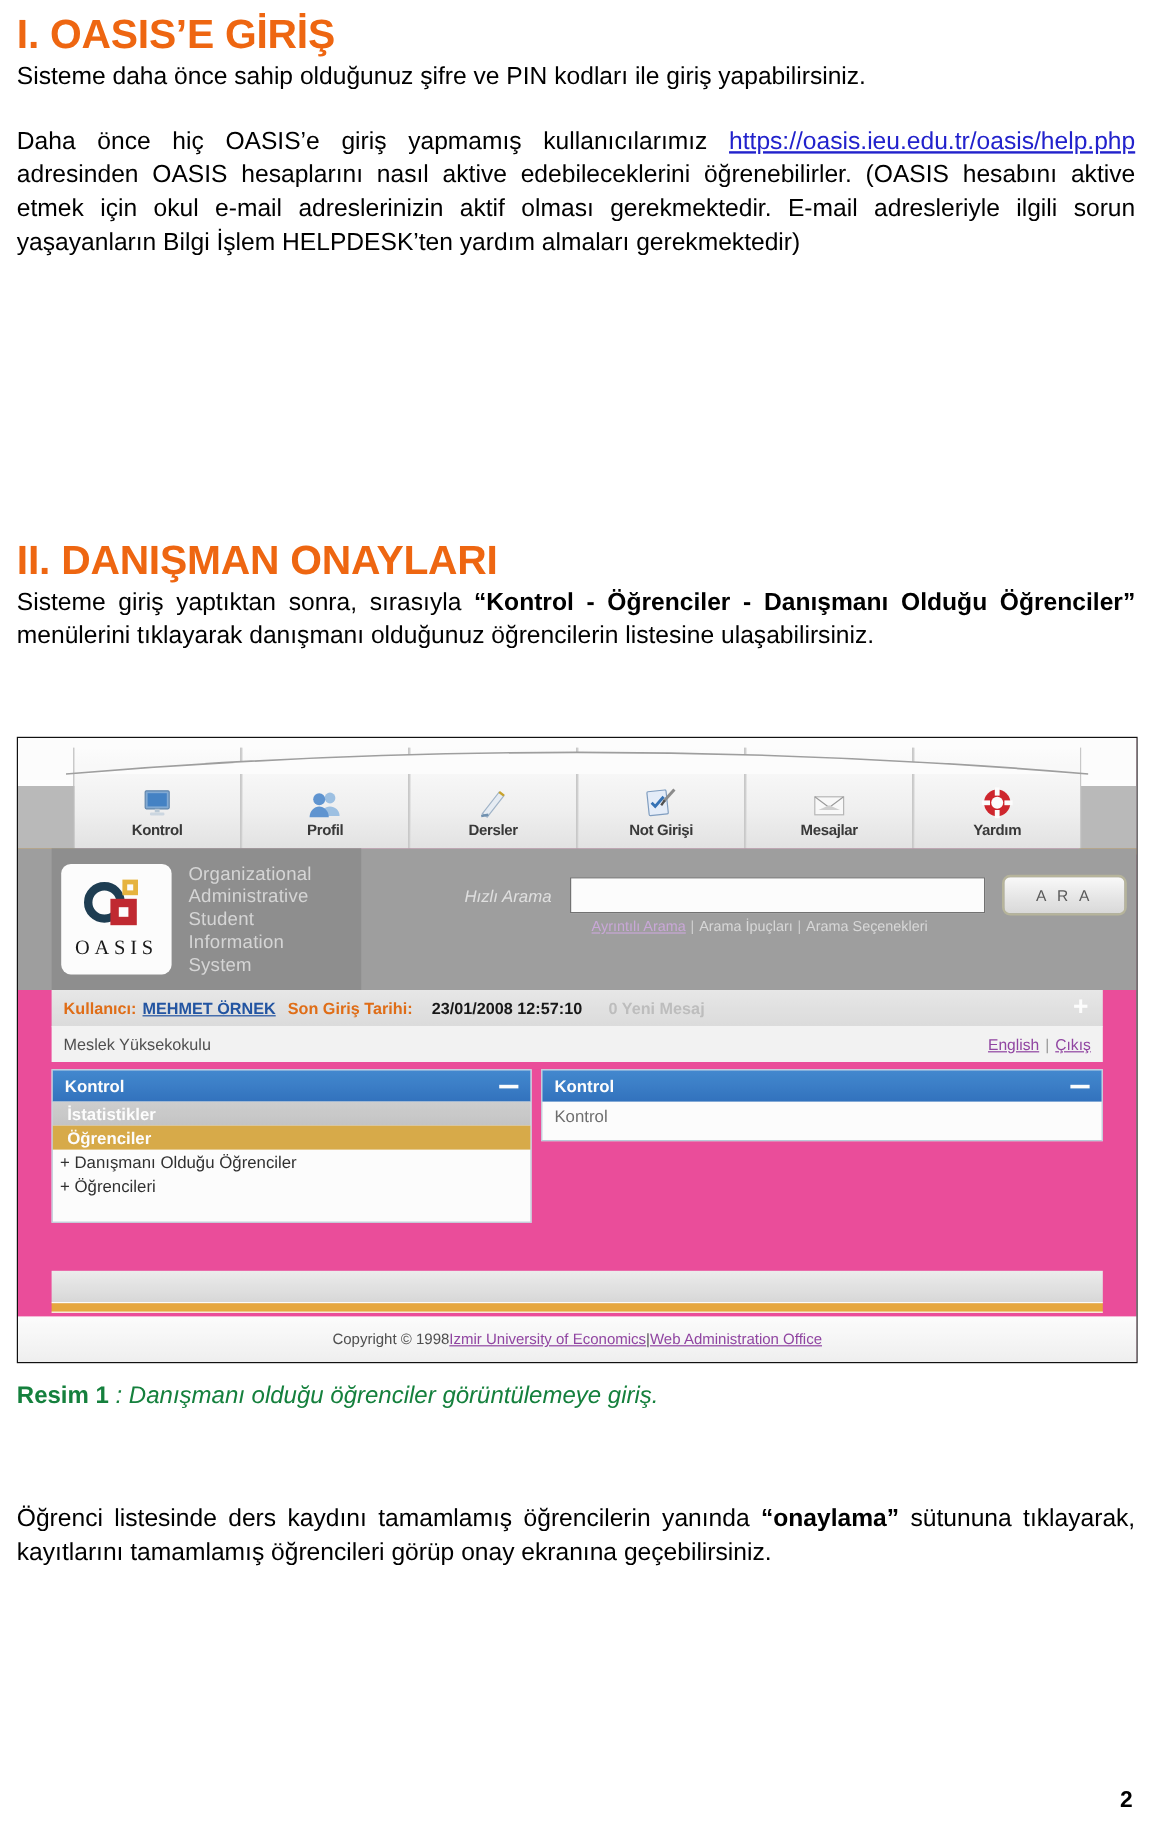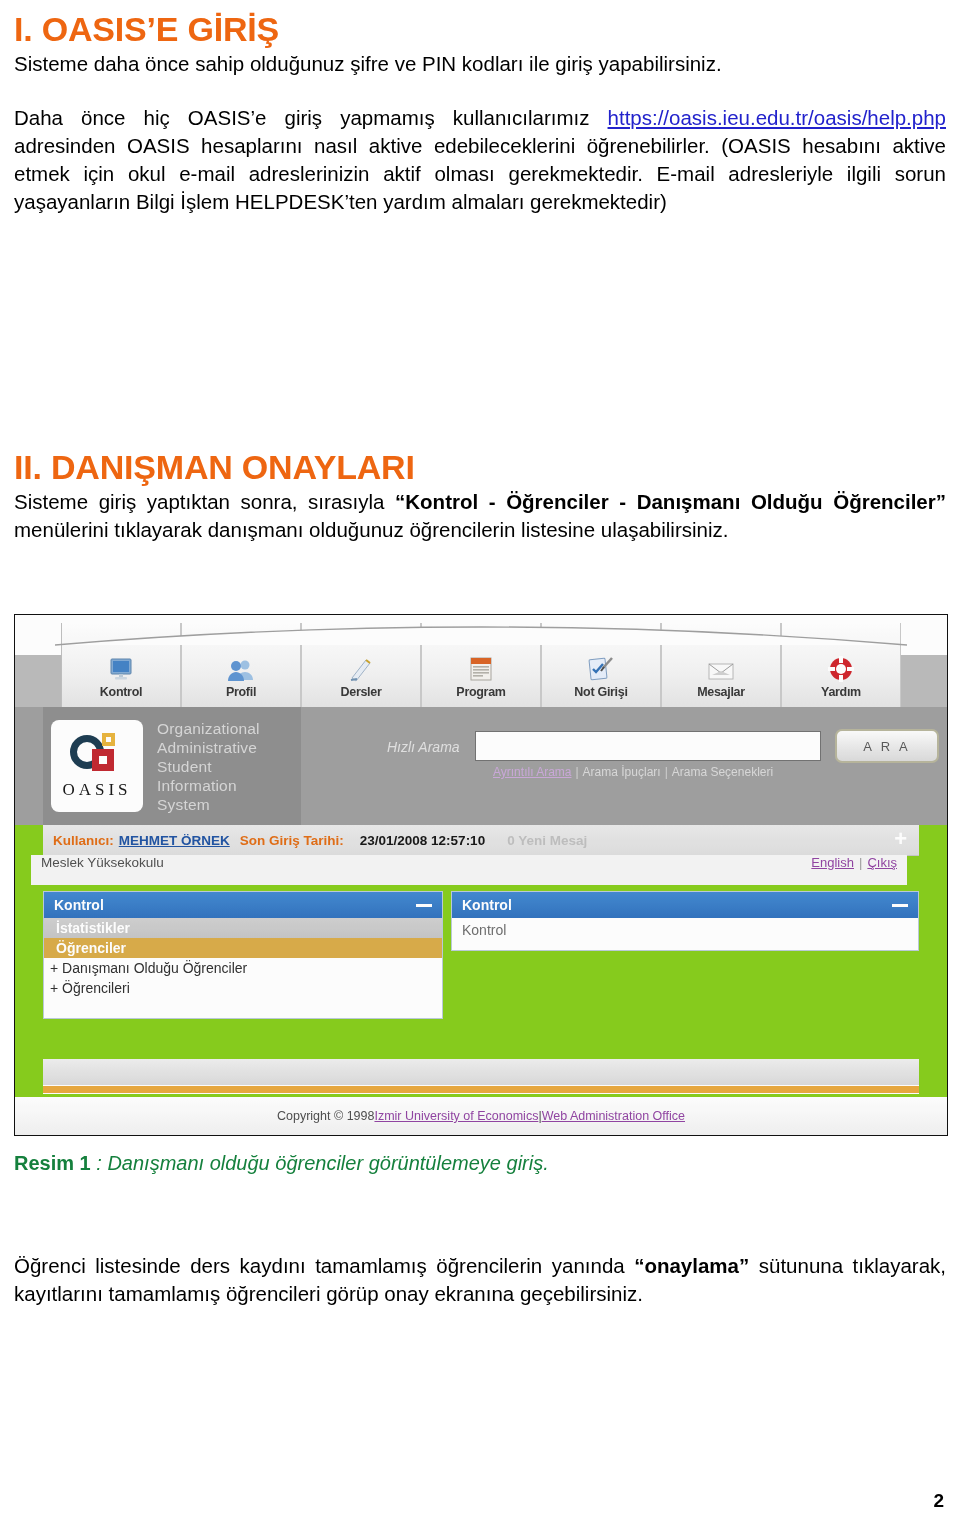--- a/index.html
+++ b/index.html
@@ -27,21 +27,21 @@
   p.body.nojust{text-align:left;}
   .lnk{color:#2222CC;text-decoration:underline;}
   .b{font-weight:bold;}
 
   
   .shotwrap{
     position:absolute;left:14px;top:614px;width:934px;height:522px;
     border:1px solid #111;background:#fff;box-sizing:border-box;
     overflow:hidden;
   }
-  .shot{position:relative;width:932px;height:520px;background:#84cc16;filter:contrast(0.94) brightness(1.02);}
+  .shot{position:relative;width:932px;height:520px;background:#ec4899;filter:contrast(0.94) brightness(1.02);}
 
   
   .tabbar{position:absolute;left:0;top:0;width:932px;height:92px;background:#fff;}
   .tabbar .railL,.tabbar .railR{
     position:absolute;top:40px;width:48px;height:52px;background:#b9b9b9;
     border-bottom:5px solid #E9A93B;
   }
   .tabbar .railL{left:0;}
   .tabbar .railR{right:0;}
   .tabs{position:absolute;left:46px;top:8px;width:840px;height:84px;display:flex;}
@@ -90,22 +90,22 @@
   
   .userbar{position:absolute;left:28px;top:210px;width:876px;height:30px;
     background:linear-gradient(#e9e9e9,#dcdcdc);border-bottom:1px solid #c5c5c5;
     display:flex;align-items:center;font-size:13.5px;}
   .userbar .k{color:#E06A10;font-weight:bold;margin-left:10px;}
   .userbar .uname{color:#1B4FA0;font-weight:bold;text-decoration:underline;margin-left:5px;}
   .userbar .k2{color:#E06A10;font-weight:bold;margin-left:10px;}
   .userbar .date{color:#111;font-weight:bold;margin-left:16px;}
   .userbar .msg{color:#bdbdbd;font-weight:bold;margin-left:22px;}
   .userbar .plus{position:absolute;right:12px;top:5px;color:#fff;font-size:22px;font-weight:bold;line-height:18px;}
-  .unitbar{position:absolute;left:16px;top:240px;width:876px;height:30px;background:#f4f4f4;
-    display:flex;align-items:flex-start;font-size:13.5px;color:#4b4b4b;}
+  .unitbar{position:absolute;left:28px;top:240px;width:876px;height:30px;background:#f4f4f4;
+    display:flex;align-items:center;font-size:13.5px;color:#4b4b4b;}
   .unitbar .unit{margin-left:10px;}
   .unitbar .right{position:absolute;right:10px;font-size:13px;}
   .unitbar .right a{color:#8E3FA0;text-decoration:underline;}
   .unitbar .right .sep{color:#999;margin:0 5px;}
 
   
   .panels{position:absolute;left:28px;top:276px;width:876px;height:160px;}
   .panel{position:absolute;top:0;background:#fff;border:1px solid #b9c9d8;box-sizing:border-box;}
   .panel.left{left:0;width:400px;height:128px;}
   .panel.right{left:408px;width:468px;height:60px;}
@@ -193,33 +193,20 @@
           <span class="ico">
             <svg width="26" height="26" viewBox="0 0 26 26">
                   <path d="M4 22 L18 4 L22 7 L8 25 Z" fill="#e8eef5" stroke="#9fb3c8"></path>
                   <path d="M18 4 L22 7" stroke="#c9a227" stroke-width="2"></path>
                   <path d="M3 24 L9 23" stroke="#6d8faf" stroke-width="2"></path>
                 </svg>
           </span>
           <span class="lbl">Dersler</span>
         </div>
 
-        <div class="tab">
-          <span class="ico">
-            <svg width="24" height="26" viewBox="0 0 24 26">
-                  <rect x="2" y="2" width="20" height="22" fill="#f4f2ee" stroke="#a8a49c"></rect>
-                  <rect x="2" y="2" width="20" height="6" fill="#d9601f"></rect>
-                  <rect x="4" y="10" width="16" height="1.6" fill="#b3b0a8"></rect>
-                  <rect x="4" y="13" width="16" height="1.6" fill="#b3b0a8"></rect>
-                  <rect x="4" y="16" width="16" height="1.6" fill="#b3b0a8"></rect>
-                  <rect x="4" y="19" width="10" height="1.6" fill="#b3b0a8"></rect>
-                </svg>
-          </span>
-          <span class="lbl">Program</span>
-        </div>
 
         <div class="tab">
           <span class="ico">
             <svg width="28" height="26" viewBox="0 0 28 26">
                   <rect x="3" y="3" width="16" height="20" rx="1" fill="#e6eefa" stroke="#7d9cc0" transform="rotate(-6 11 13)"></rect>
                   <path d="M6 13 l3 3 l7 -8" stroke="#2f6fb5" stroke-width="2.4" fill="none"></path>
                   <path d="M16 12 L25 2" stroke="#8a8a8a" stroke-width="2.5"></path>
                   <path d="M14 15 L17 11" stroke="#4a4a4a" stroke-width="2"></path>
                 </svg>
           </span>

